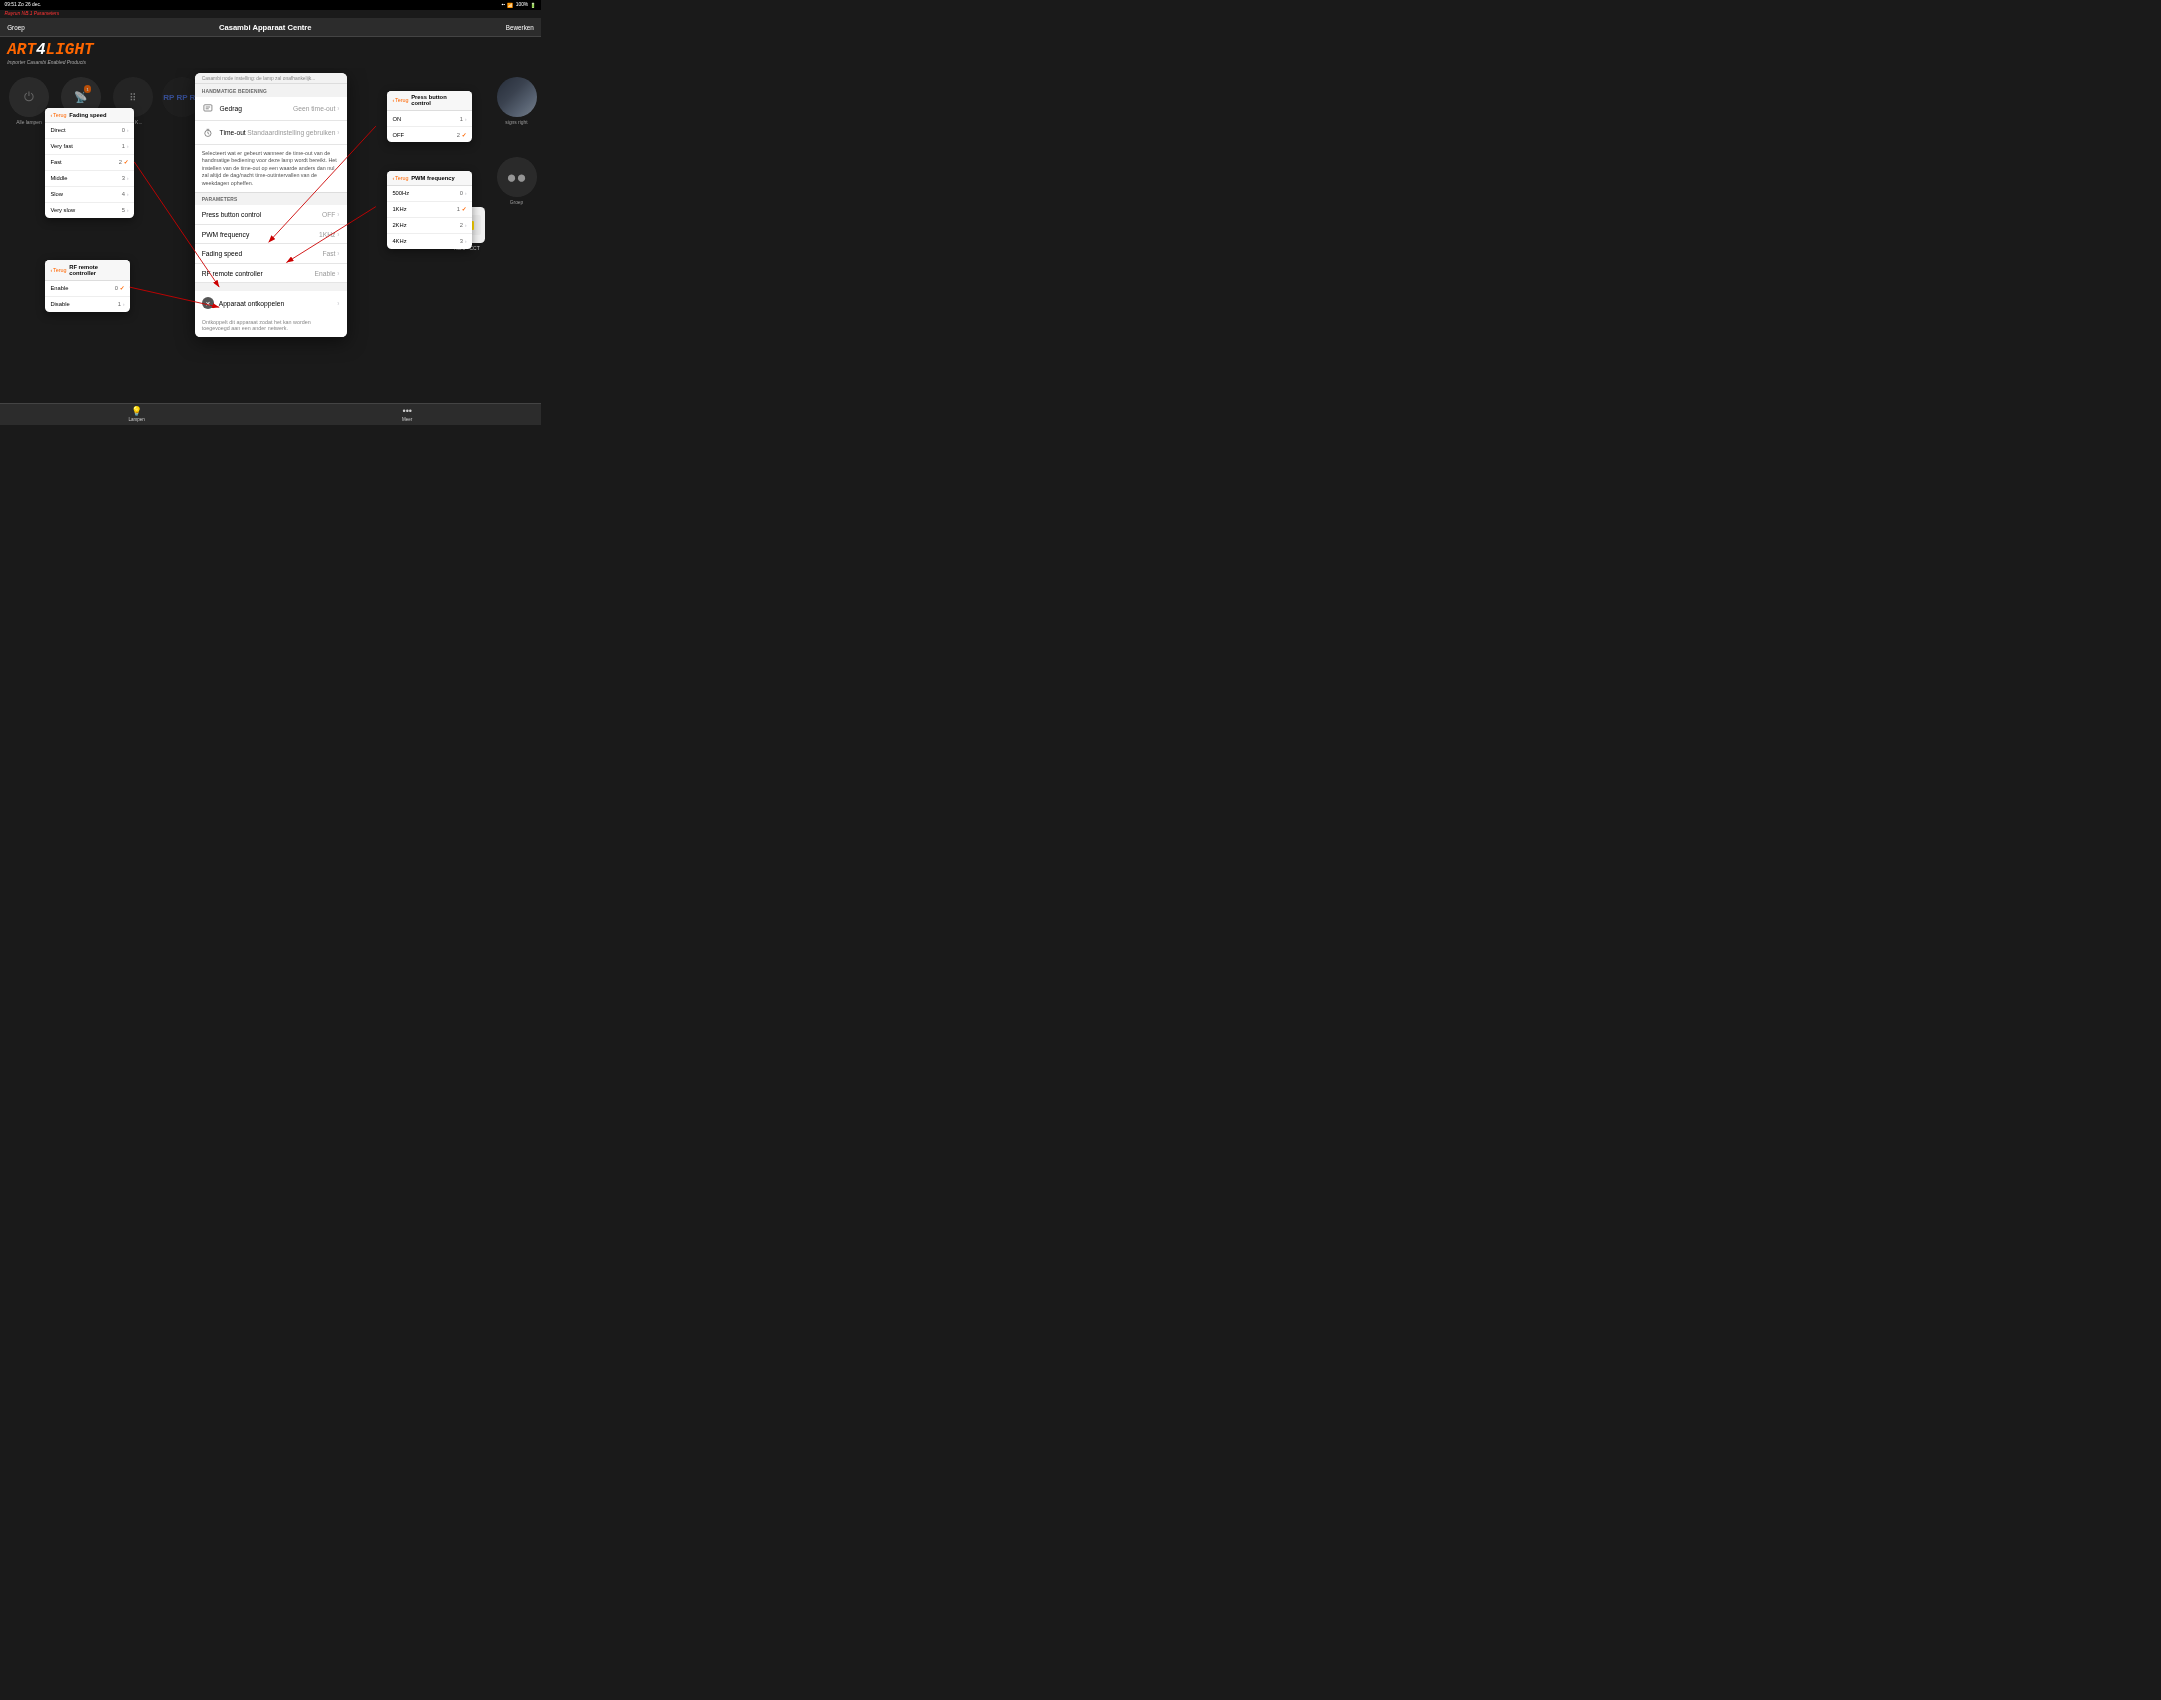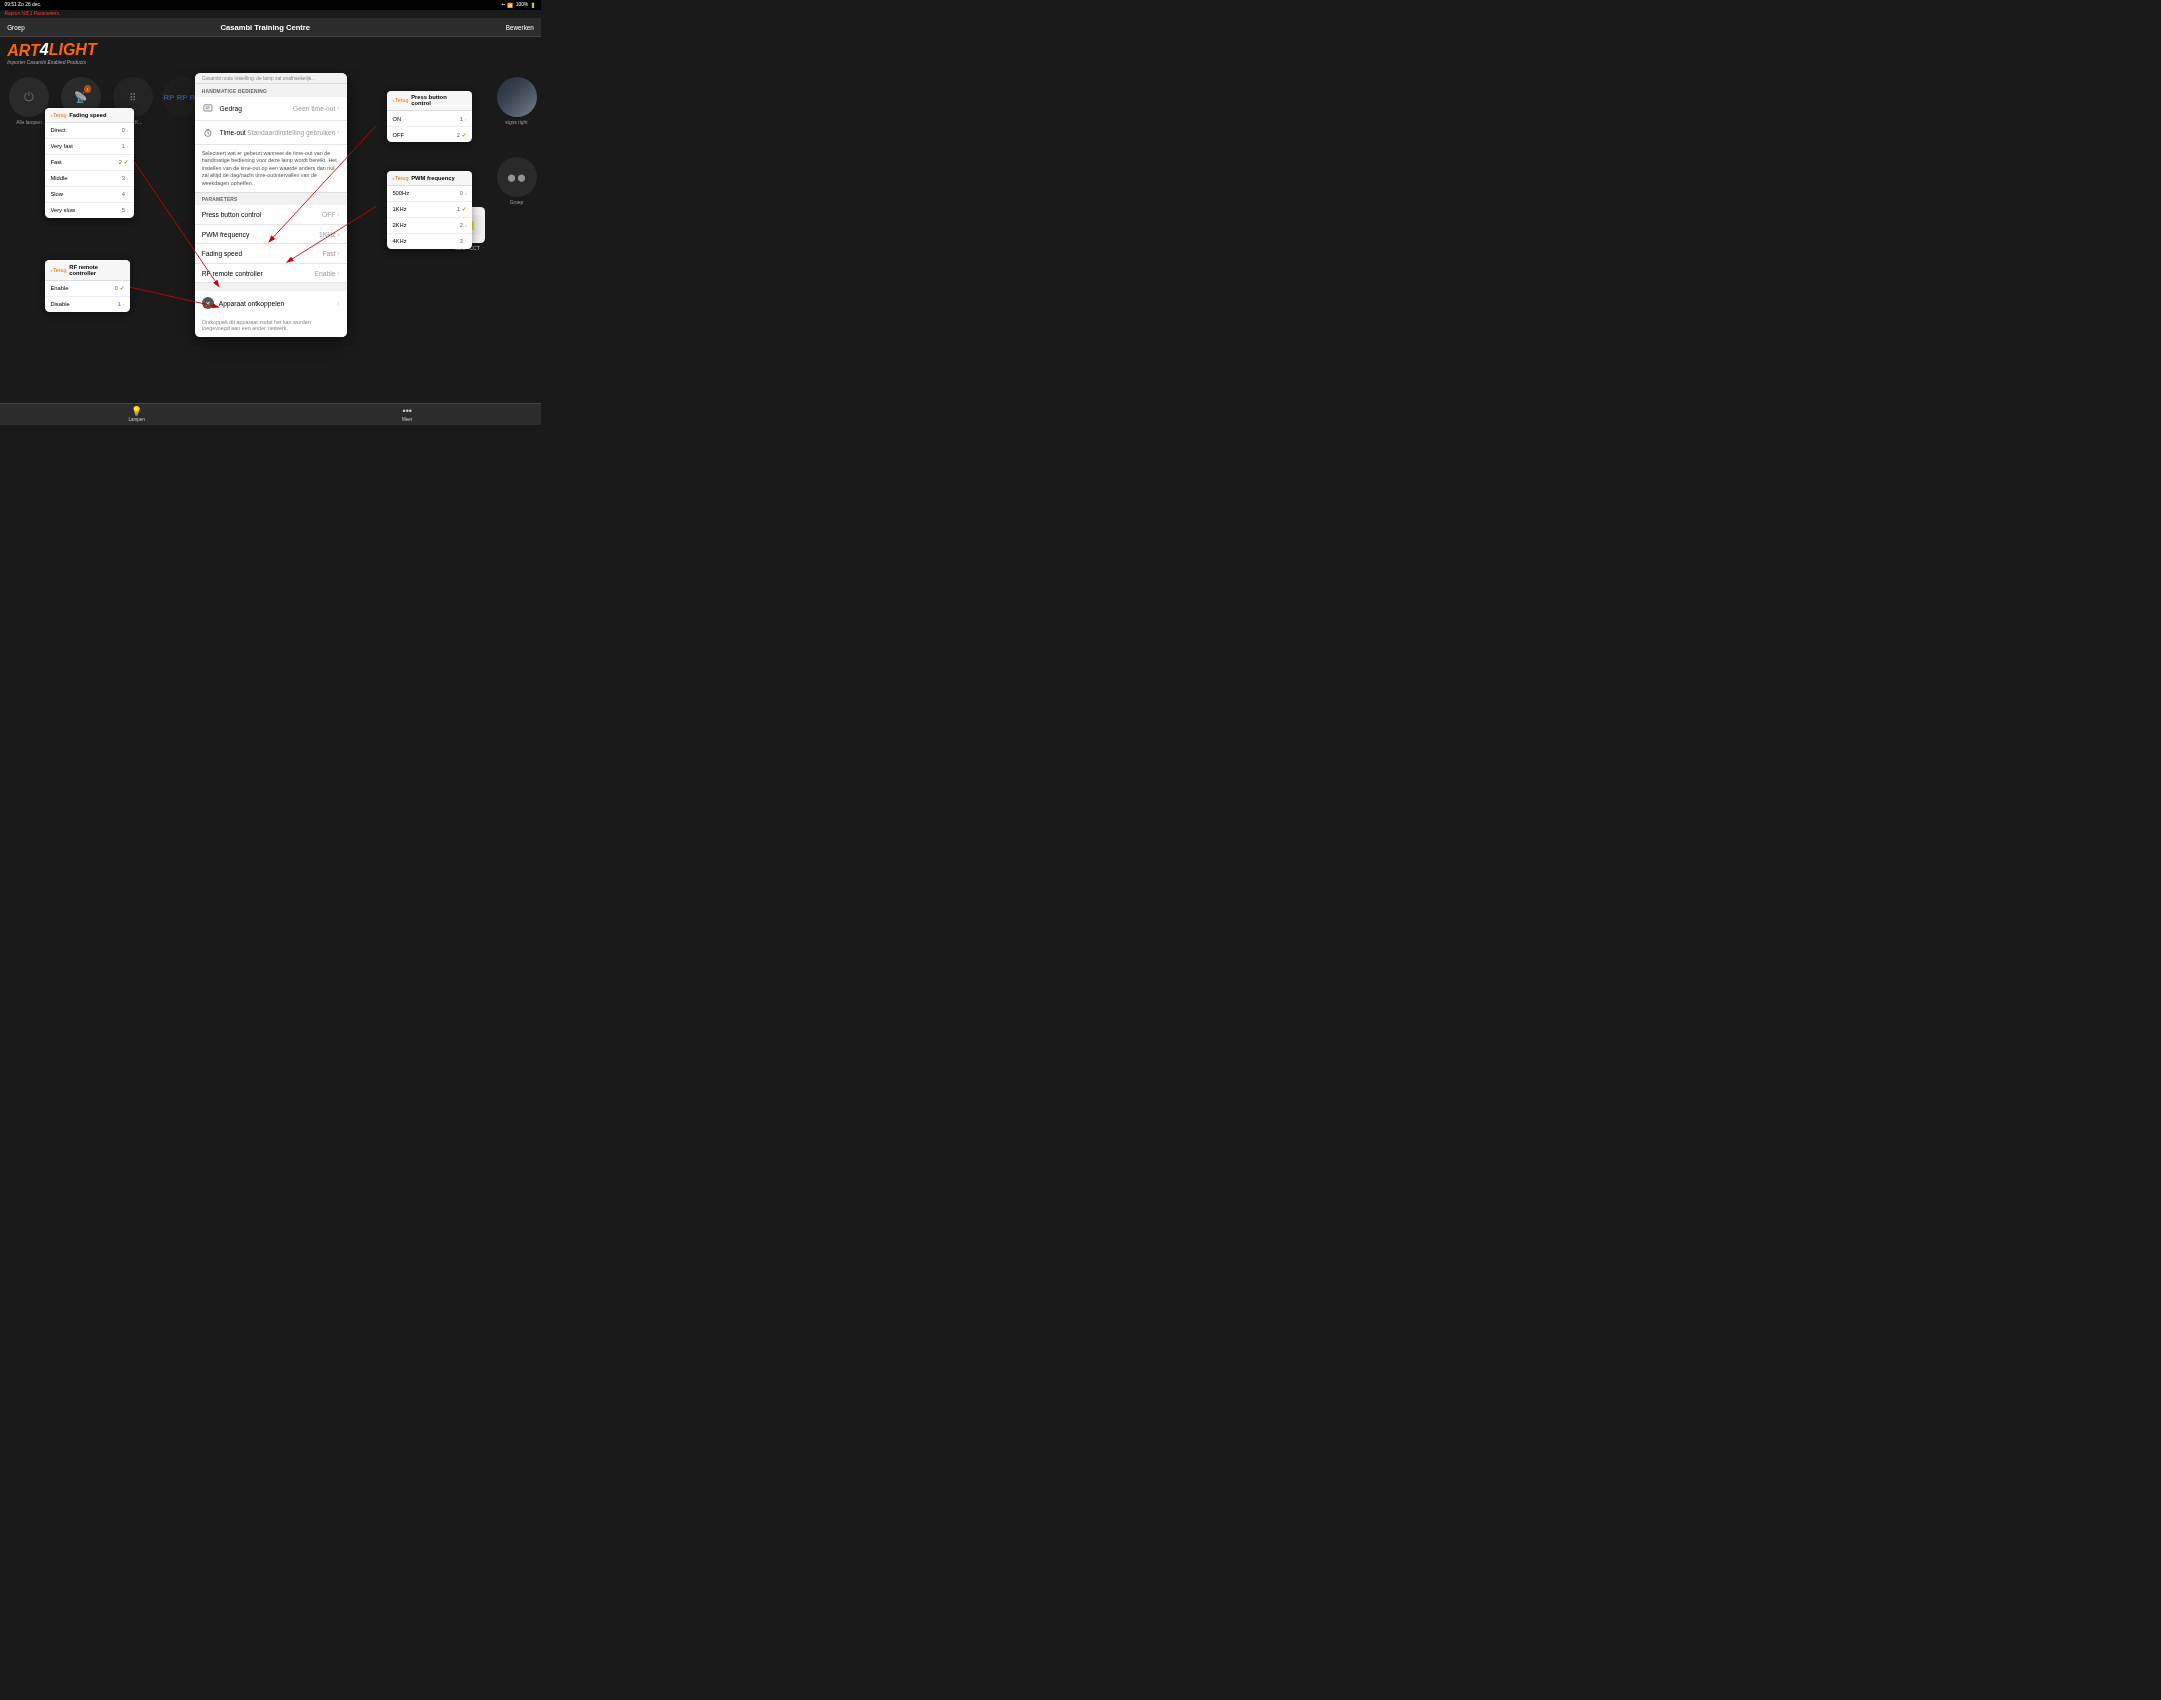--- a/index.html
+++ b/index.html
@@ -75,21 +75,22 @@
     
     .logo-bar {
       height: 31px;
       background: #1a1a1a;
       display: flex;
       align-items: center;
       padding: 4.5px 7.2px;
     }
     .logo-text {
       display: flex;
-      align-items: flex-end;
+      align-items: center;
+      font-family: Liberation Mono, monospace;
     }
     .logo-art {
       color: #ff6600;
       font-size: 16px;
       font-weight: 900;
       font-style: italic;
       line-height: 1;
     }
     .logo-4 {
       color: #fff;
@@ -480,21 +481,21 @@
     <span>🔋</span>
   </div>
 </div>
 
 <div class="app-title-bar">
   <span class="app-title">Rayrun NB.1 Parameters</span>
 </div>
 
 <div class="nav-bar">
   <span class="nav-groep">Groep</span>
-  <span class="nav-title">Casambi Training Centre</span>
+  <span class="nav-title">Casambi Apparaat Centre</span>
   <span class="nav-bewerken">Bewerken</span>
 </div>
 
 <div class="logo-bar">
   <div>
     <div class="logo-text">
       <span class="logo-art">ART</span>
       <span class="logo-4">4</span>
       <span class="logo-light">LIGHT</span>
     </div>

